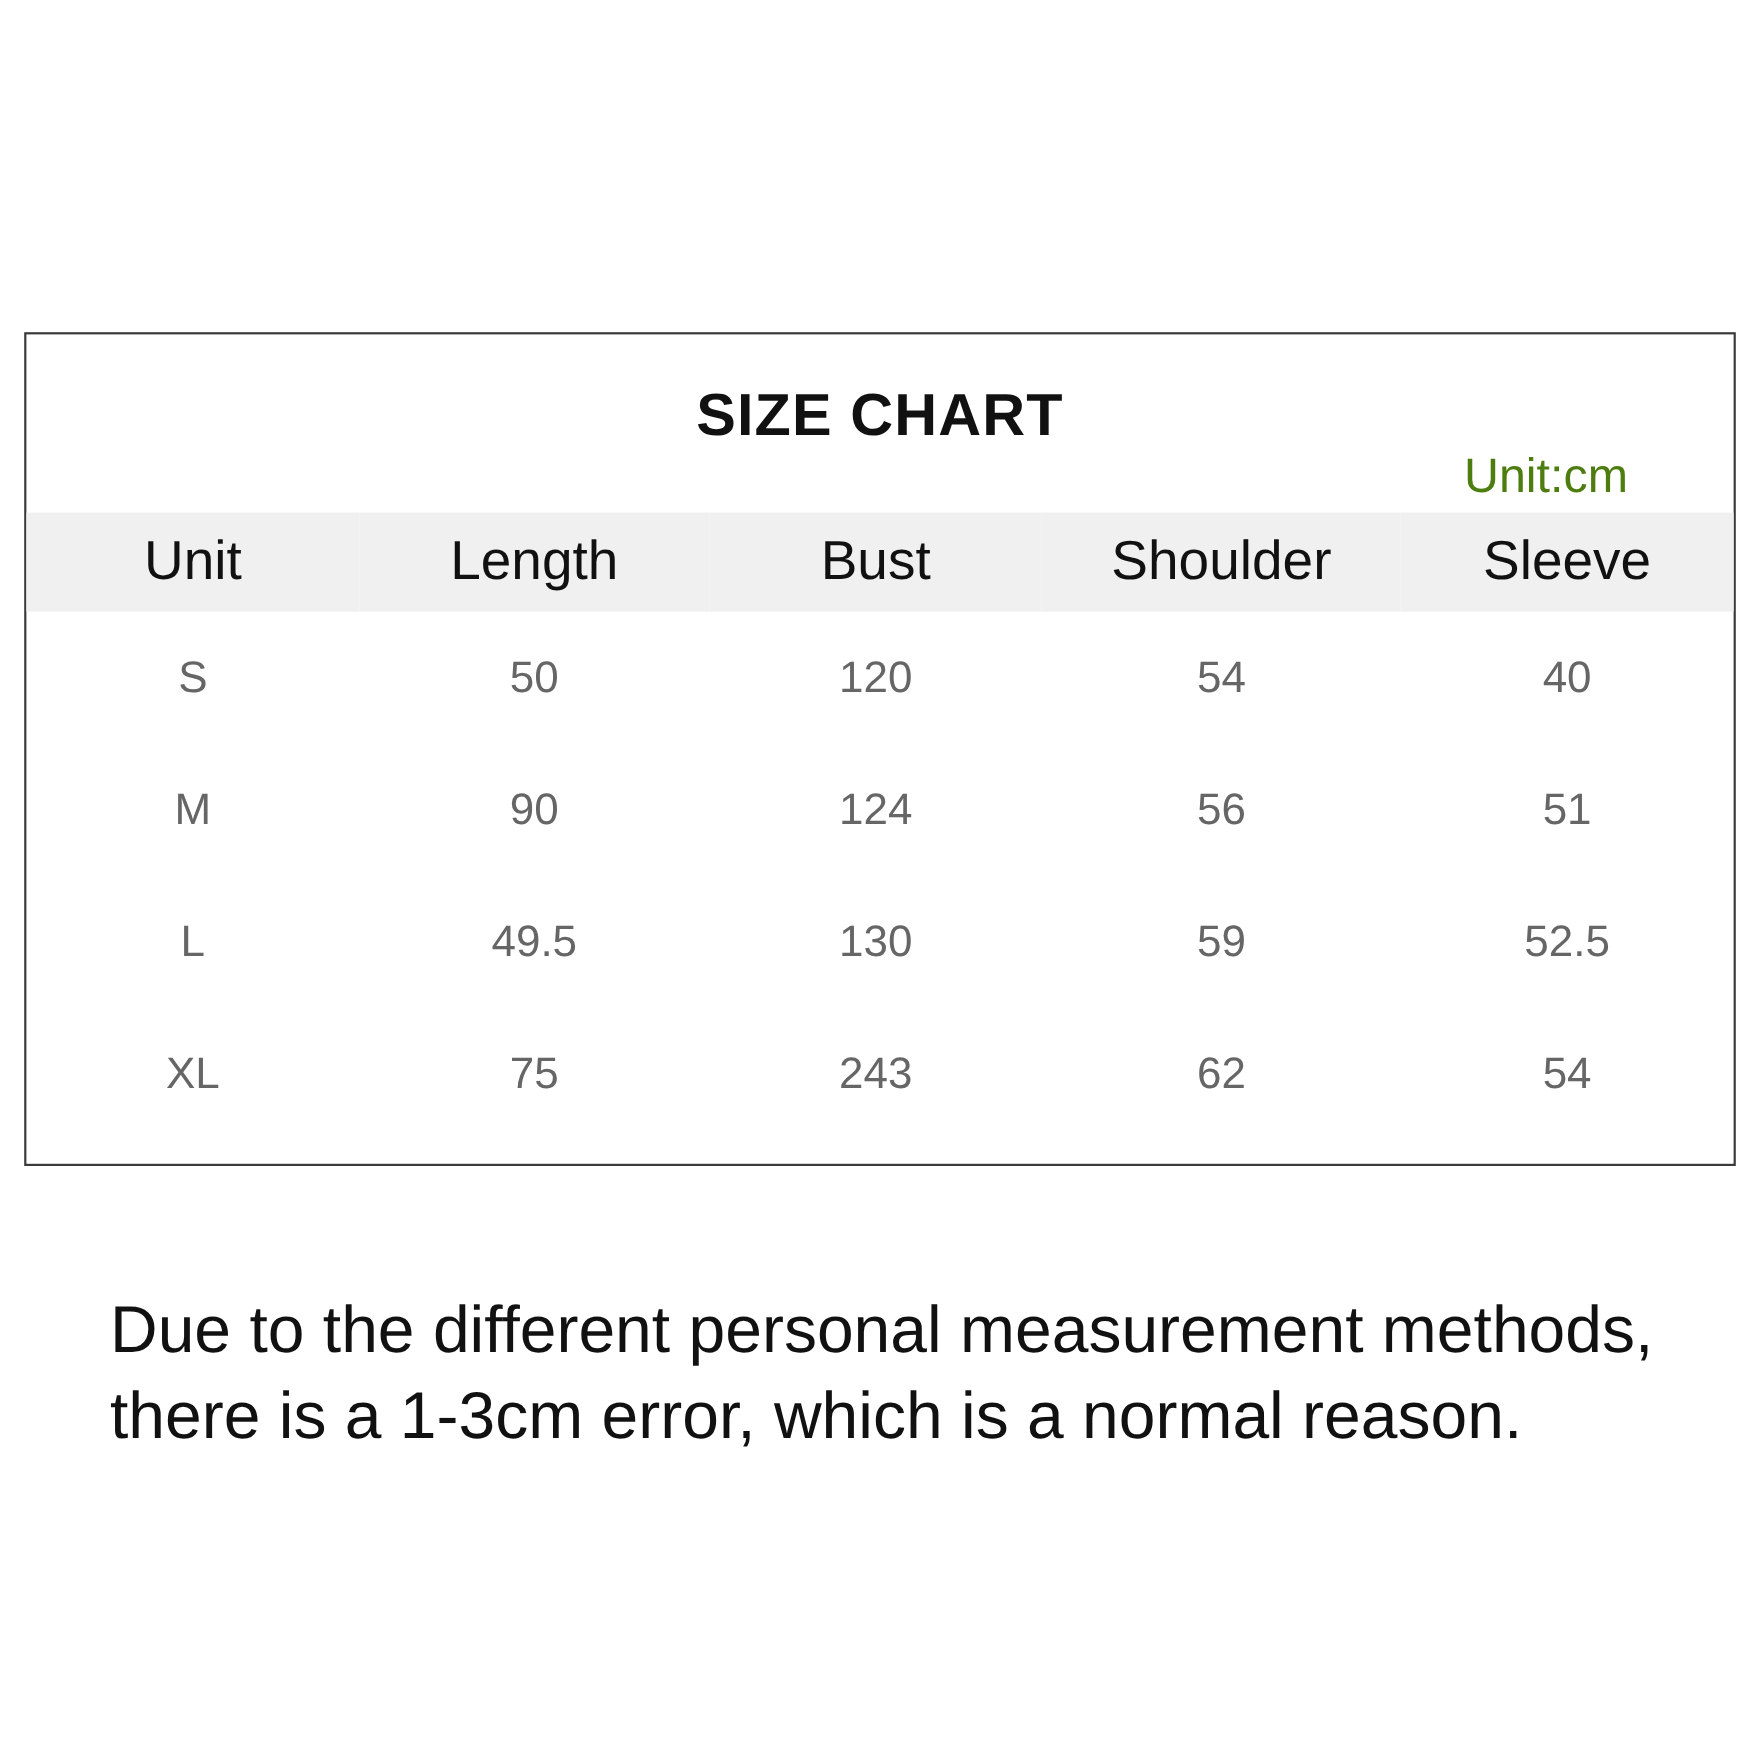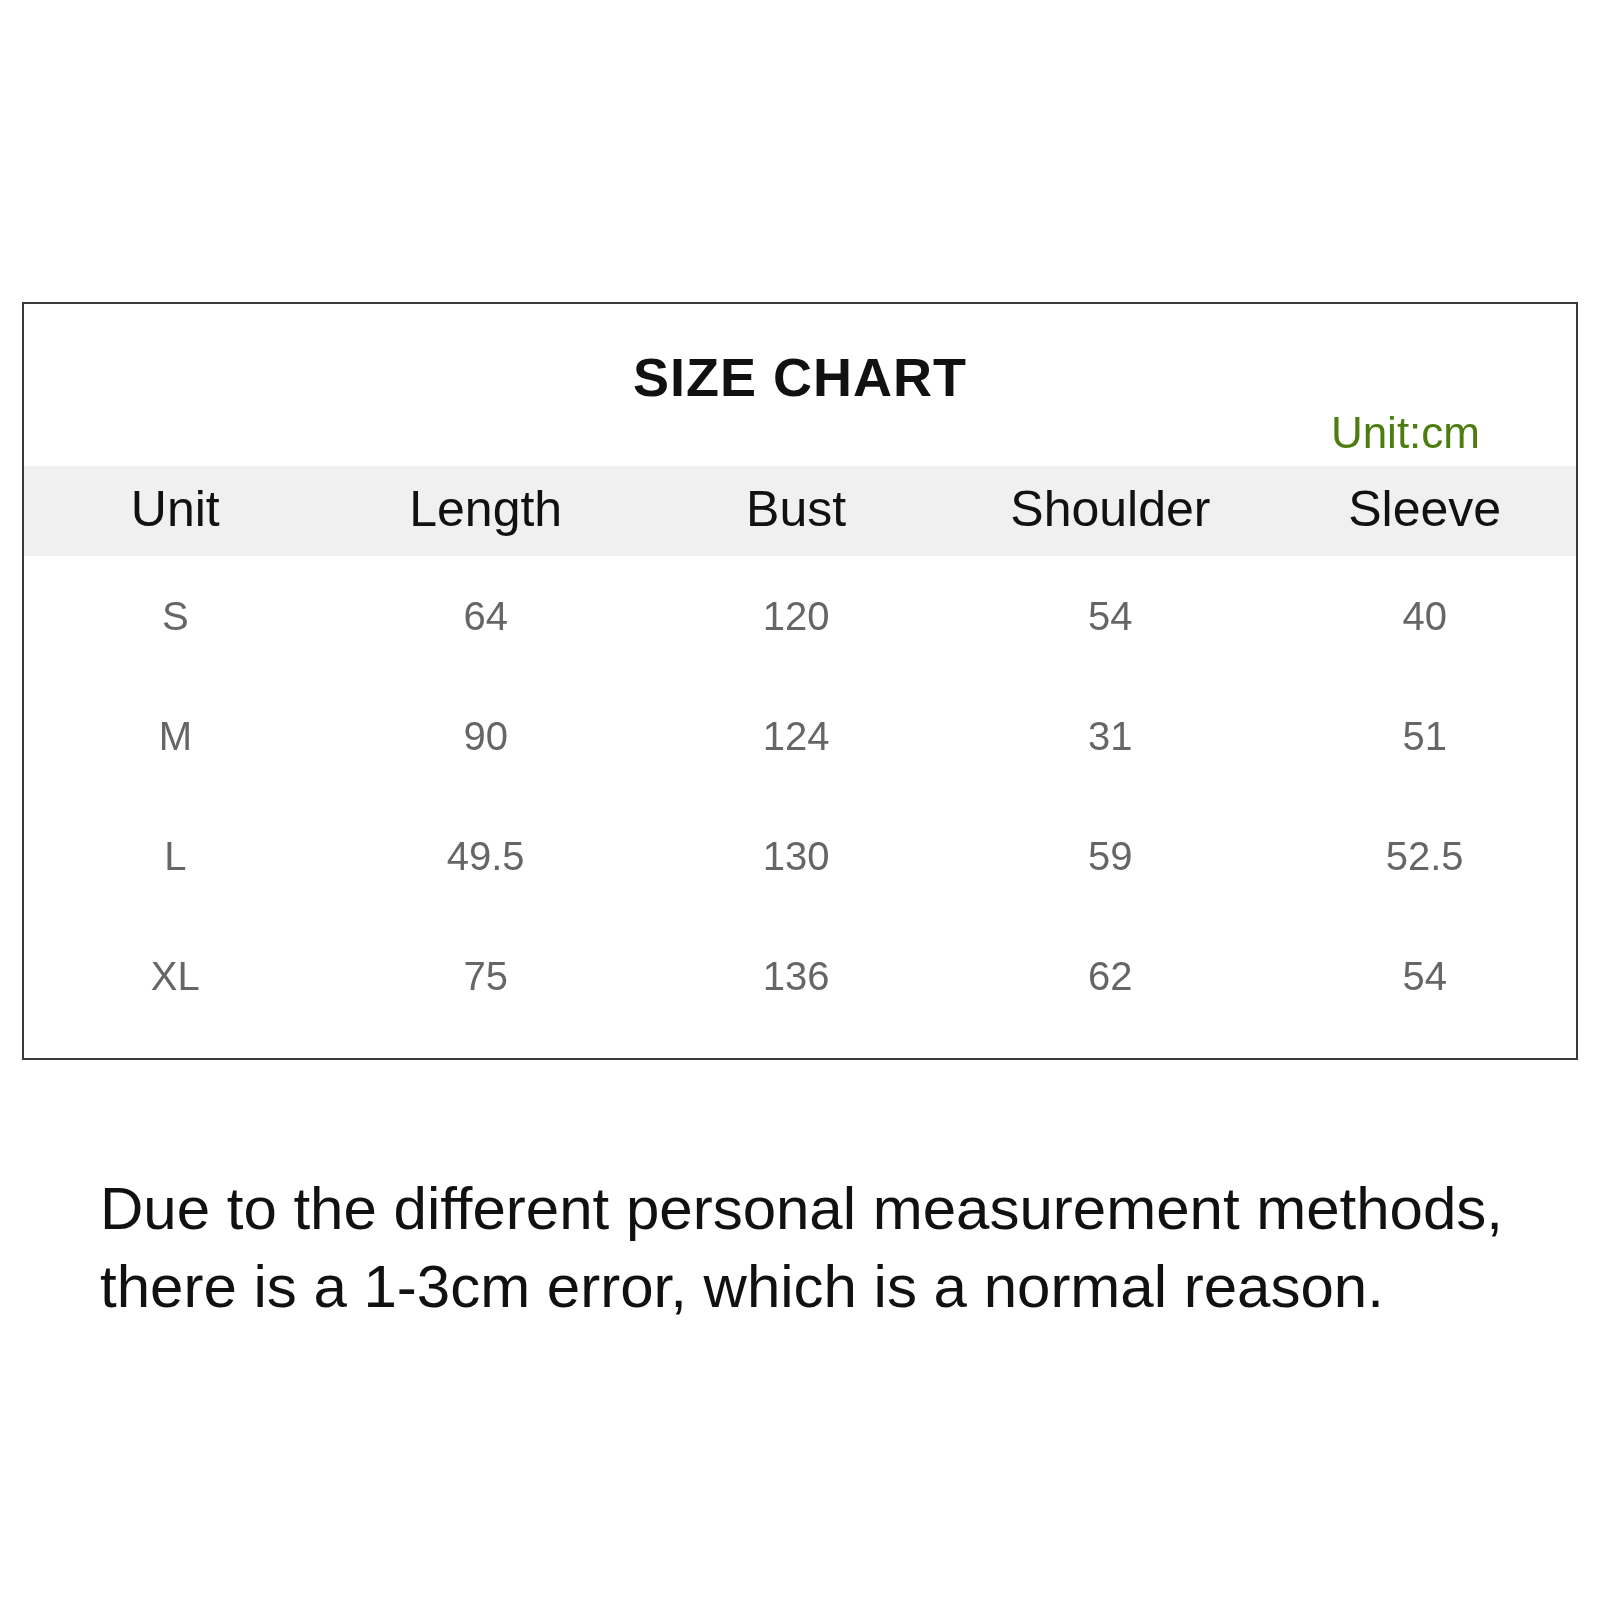--- a/index.html
+++ b/index.html
@@ -128,43 +128,43 @@
           <th>Unit</th>
           <th>Length</th>
           <th>Bust</th>
           <th>Shoulder</th>
           <th>Sleeve</th>
         </tr>
       </thead>
       <tbody>
         <tr>
           <td>S</td>
-          <td>64</td>
+          <td>50</td>
           <td>120</td>
           <td>54</td>
           <td>40</td>
         </tr>
         <tr>
           <td>M</td>
           <td>90</td>
           <td>124</td>
-          <td>31</td>
+          <td>56</td>
           <td>51</td>
         </tr>
         <tr>
           <td>L</td>
           <td>49.5</td>
           <td>130</td>
           <td>59</td>
           <td>52.5</td>
         </tr>
         <tr>
           <td>XL</td>
           <td>75</td>
-          <td>136</td>
+          <td>243</td>
           <td>62</td>
           <td>54</td>
         </tr>
       </tbody>
     </table>
 
   </div>
 
   <div class="note">Due to the different personal measurement methods, there is a 1-3cm error, which is a normal reason.</div>
 

